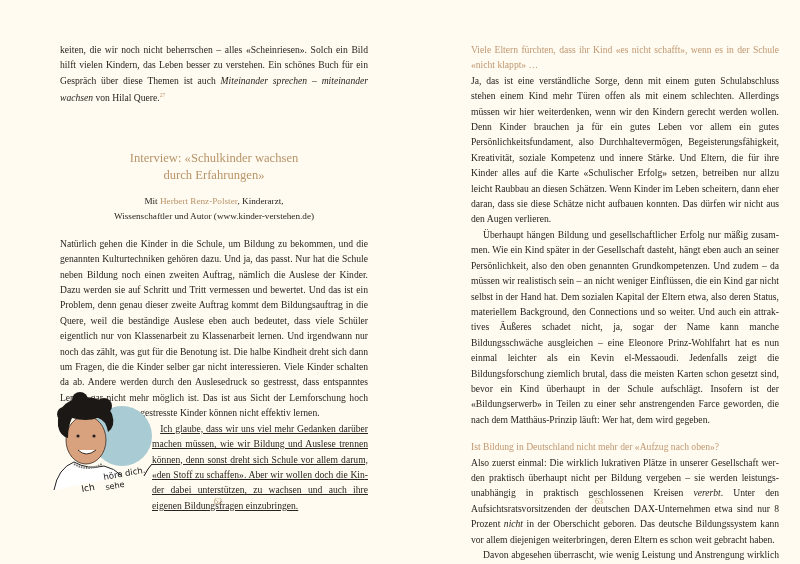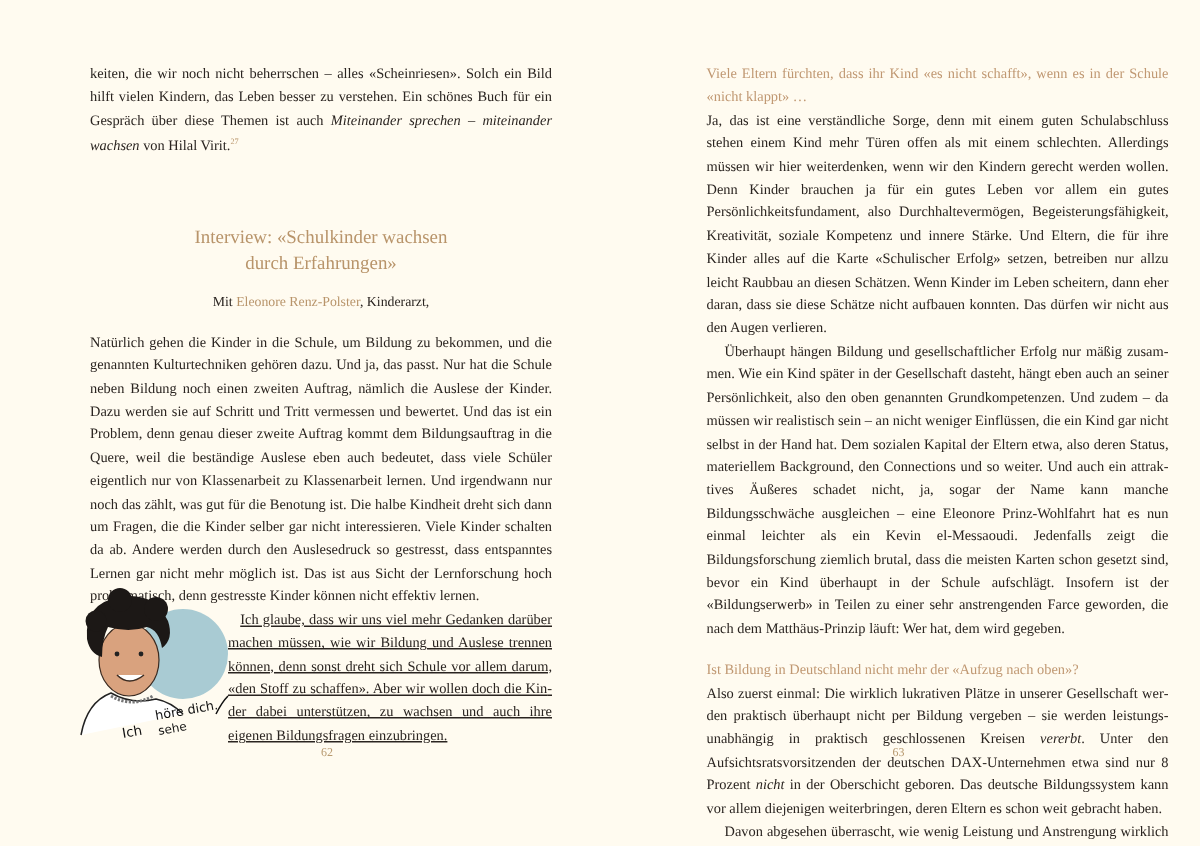--- a/index.html
+++ b/index.html
@@ -45,29 +45,30 @@
   .page.right .page-number { left: 149px; }
   em { font-style: italic; }
 </style>
 </head>
 <body>
 
 <div class="spread">
 
   <div class="page left">
     <div class="col">
-      <p class="para"><span>keiten, die wir noch nicht beherrschen – alles «Scheinriesen». Solch ein Bild hilft vielen Kindern, das Leben besser zu verstehen. Ein schönes Buch für ein Ge­spräch über diese Themen ist auch </span><em>Miteinander sprechen – miteinander wachsen</em><span> von Hilal Virit.</span><span class="fn">27</span></p>
+      <p class="para"><span>keiten, die wir noch nicht beherrschen – alles «Scheinriesen». Solch ein Bild hilft vielen Kindern, das Leben besser zu verstehen. Ein schönes Buch für ein Ge­spräch über diese Themen ist auch </span><em>Miteinander sprechen – miteinander wachsen</em><span> von Hilal Quere.</span><span class="fn">27</span></p>
 
       <div class="heading">
         <div>Interview: «Schulkinder wachsen</div>
         <div>durch Erfahrungen»</div>
       </div>
 
       <div class="byline">
-        <div><span>Mit </span><span class="accent">Eleonore Renz-Polster</span><span>, Kinderarzt,</span></div>
+        <div><span>Mit </span><span class="accent">Herbert Renz-Polster</span><span>, Kinderarzt,</span></div>
+        <div>Wissenschaftler und Autor (www.kinder-verstehen.de)</div>
       </div>
 
       <p class="para">Natürlich gehen die Kinder in die Schule, um Bildung zu bekommen, und die genannten Kulturtechniken gehören dazu. Und ja, das passt. Nur hat die Schule neben Bildung noch einen zweiten Auftrag, nämlich die Auslese der Kinder. Dazu werden sie auf Schritt und Tritt vermessen und bewertet. Und das ist ein Problem, denn genau dieser zweite Auftrag kommt dem Bildungsauftrag in die Quere, weil die beständige Auslese eben auch bedeutet, dass viele Schüler eigent­lich nur von Klassenarbeit zu Klassenarbeit lernen. Und irgendwann nur noch das zählt, was gut für die Benotung ist. Die halbe Kindheit dreht sich dann um Fragen, die die Kinder selber gar nicht interessieren. Viele Kinder schalten da ab. Andere werden durch den Auslesedruck so gestresst, dass entspanntes Lernen gar nicht mehr möglich ist. Das ist aus Sicht der Lernforschung hoch problema­tisch, denn gestresste Kinder können nicht effektiv lernen.</p>
 
       <div class="wrap-block">
         <div class="float-shape" style="width:92px;height:86px;"></div>
         <p class="para indent">Ich glaube, dass wir uns viel mehr Gedanken darüber machen müssen, wie wir Bildung und Auslese trennen können, denn sonst dreht sich Schule vor allem darum, «den Stoff zu schaffen». Aber wir wollen doch die Kin­der dabei unterstützen, zu wachsen und auch ihre eigenen Bildungsfragen einzubringen.</p>
       </div>
     </div>
 

